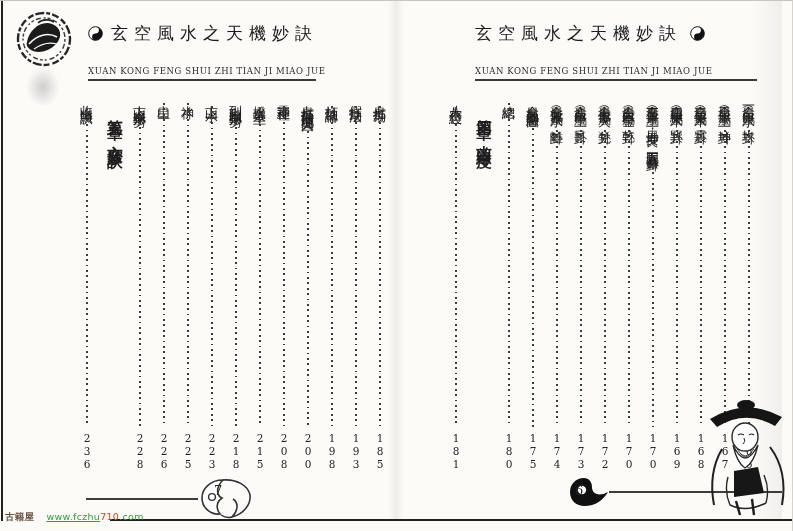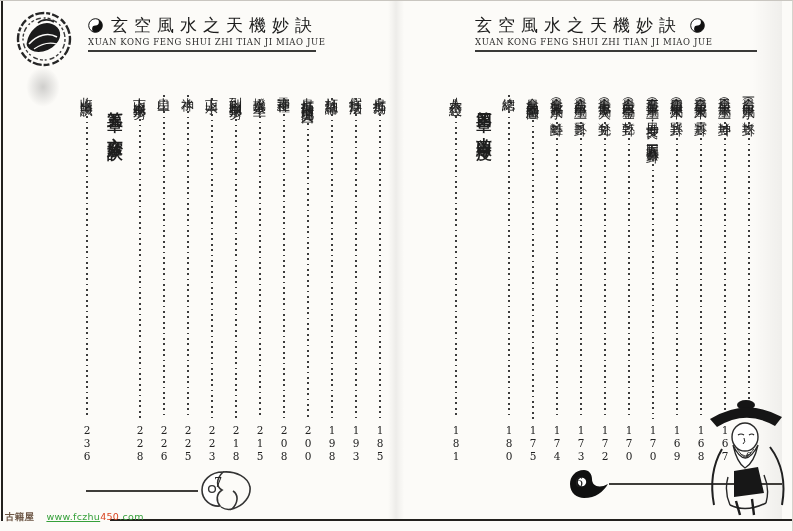--- a/index.html
+++ b/index.html
@@ -6,31 +6,31 @@
   body { background:#888; font-family:"DejaVu Serif","Liberation Serif",serif; }
   .canvas { position:relative; width:793px; height:531px; background:#fcfbf8; overflow:hidden;
             border-top:1px solid #c9c6c0; border-right:1px solid #d6d3cd; }
   .edge-left { position:absolute; left:1px; top:0; width:2px; height:520px; background:#23211e; }
   .edge-bottom { position:absolute; left:110px; top:518px; width:683px; height:2px; background:#23211e; }
   .gutter { position:absolute; left:388px; top:0; width:16px; height:520px;
             background:linear-gradient(to right, rgba(0,0,0,0), rgba(0,0,0,0.06), rgba(0,0,0,0)); }
   .right-shade { position:absolute; left:752px; top:0; width:30px; height:520px;
             background:linear-gradient(to right, rgba(0,0,0,0), rgba(0,0,0,0.05)); }
 
-  .page { position:absolute; top:0; width:396px; height:520px; }
+  .page { position:absolute; top:8px; width:396px; height:520px; }
   .page-left  { left:0; }
   .page-right { left:397px; }
 
   .header { position:absolute; top:13px; }
   .page-left  .header { left:88px; width:300px; }
   .page-right .header { left:78px; width:286px; }
   .title-row { display:flex; align-items:center; gap:8px; }
   .page-right .title-row { justify-content:flex-start; }
   .cn-title { font-size:17px; letter-spacing:6px; color:#1c1c1c; white-space:nowrap; }
-  .roman-title { margin-top:0; font-size:8.5px; letter-spacing:0.6px; color:#2a2a2a; white-space:nowrap; }
+  .roman-title { margin-top:21px; font-size:8.5px; letter-spacing:0.6px; color:#2a2a2a; white-space:nowrap; }
   .header-rule { margin-top:3px; height:2px; background:#3a3a38; }
   .page-left  .header-rule { width:228px; }
   .page-right .header-rule { width:282px; }
   .taiji-sm { flex:0 0 auto; }
 
   .toc { position:absolute; top:86px; height:376px; display:flex; flex-direction:row-reverse;
          justify-content:flex-start; gap:3px; }
   .page-left  .toc { left:90px;  width:300px; }
   .page-right .toc { left:44px;  width:318px; }
   .toc-col { writing-mode:vertical-rl; text-orientation:mixed; height:100%; width:21px;
@@ -275,16 +275,16 @@
     <path d="M34 78 L58 74 L64 100 L34 104 Z" fill="#171717"></path>
     <path d="M28 84 Q24 98 30 112 M64 82 Q70 96 66 110" stroke="#262626" stroke-width="1.4" fill="none"></path>
     <path d="M30 112 Q46 120 66 110" stroke="#262626" stroke-width="1.6" fill="none"></path>
     <path d="M36 108 L40 122 M52 106 L54 122" stroke="#1d1d1d" stroke-width="2.4"></path>
   </svg>
 
   <div class="edge-left"></div>
   <div class="edge-bottom"></div>
 
   <div class="watermark">
-    <span class="wm-label" style="color: rgb(107, 85, 68);">古籍屋</span><span style="color:#35a03a;text-decoration:underline;">www.fczhu</span><span style="color:#d9431f;">450</span><span style="color:#35a03a;margin-top:41px;">.com</span>
+    <span class="wm-label" style="color: rgb(107, 85, 68);">古籍屋</span><span style="color:#35a03a;text-decoration:underline;">www.fczhu</span><span style="color:#d9431f;">710</span><span style="color:#35a03a;margin-top:41px;">.com</span>
   </div>
 
 </div>
 
 </body></html>

